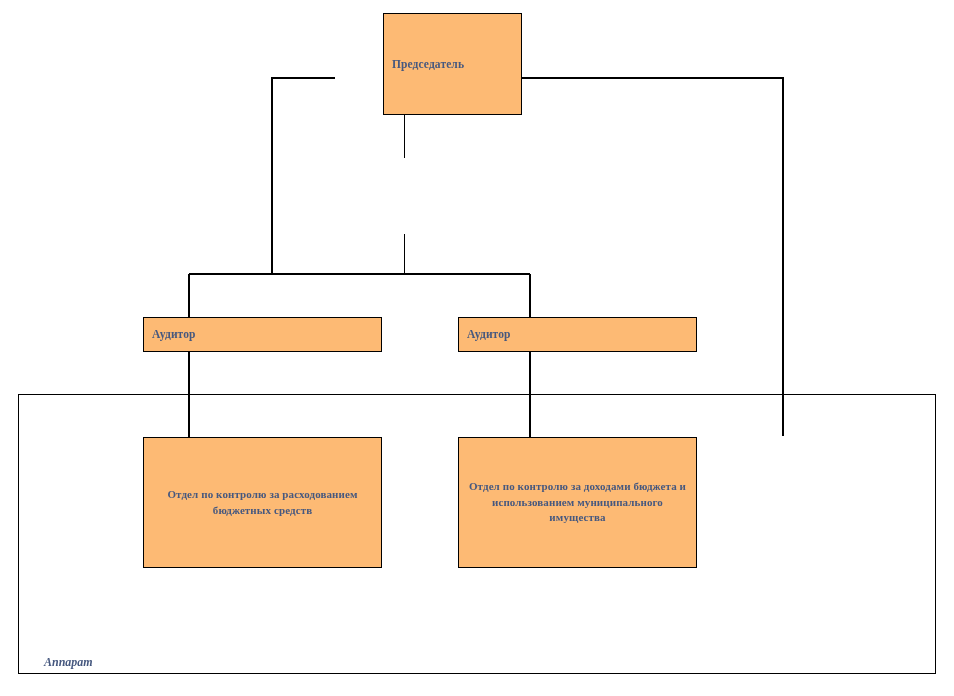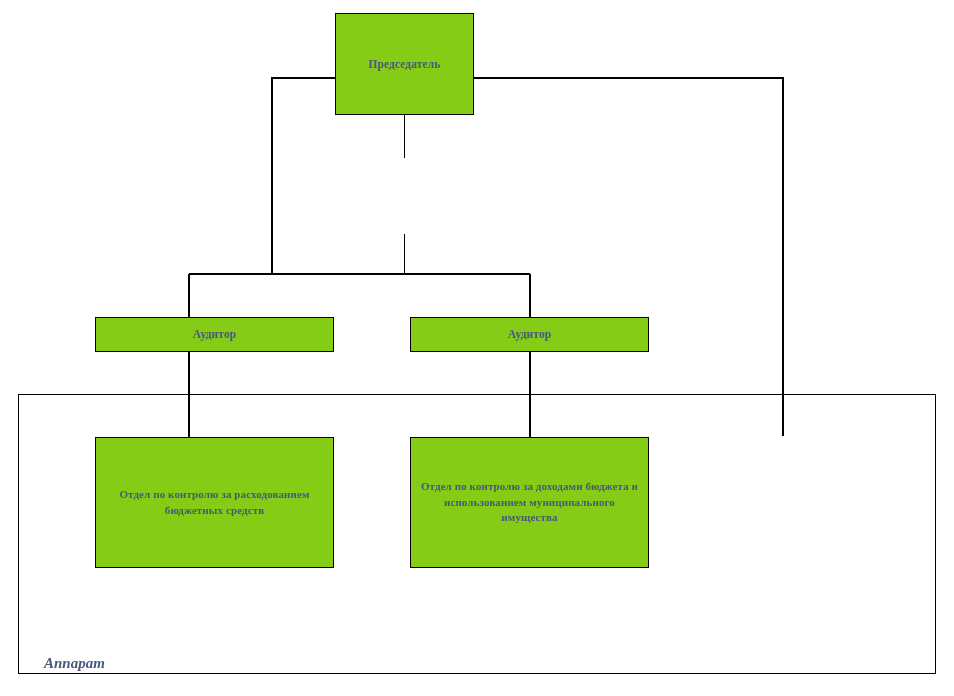--- a/index.html
+++ b/index.html
@@ -23,25 +23,26 @@
     left: 0;
     top: 0;
     width: 954px;
     height: 696px;
     pointer-events: none;
   }
   .node {
     position: absolute;
     box-sizing: border-box;
     border: 1.3px solid #000000;
-    background: #84cc16;
+    background: #fdba74;
     display: flex;
     align-items: center;
-    justify-content: center;
+    justify-content: flex-start;
     text-align: center;
+    margin-left: 48px;
   }
   .node .label {
     color: #46587f;
     font-weight: bold;
     font-size: 11.5px;
     line-height: 1.45;
     padding: 0 8px;
     letter-spacing: 0.1px;
   }
   .node.small .label { font-size: 11px; }
@@ -49,21 +50,21 @@
     position: absolute;
     box-sizing: border-box;
     border: 1.3px solid #000000;
     background: transparent;
   }
   .group-label {
     position: absolute;
     color: #46587f;
     font-weight: bold;
     font-style: italic;
-    font-size: 15px;
+    font-size: 12px;
     font-family: "Liberation Serif", "DejaVu Serif", serif;
     white-space: nowrap;
   }
 </style>
 </head>
 <body>
 
 <div id="chart-root">
 
   <svg class="edges" viewBox="0 0 954 696" aria-hidden="true">

